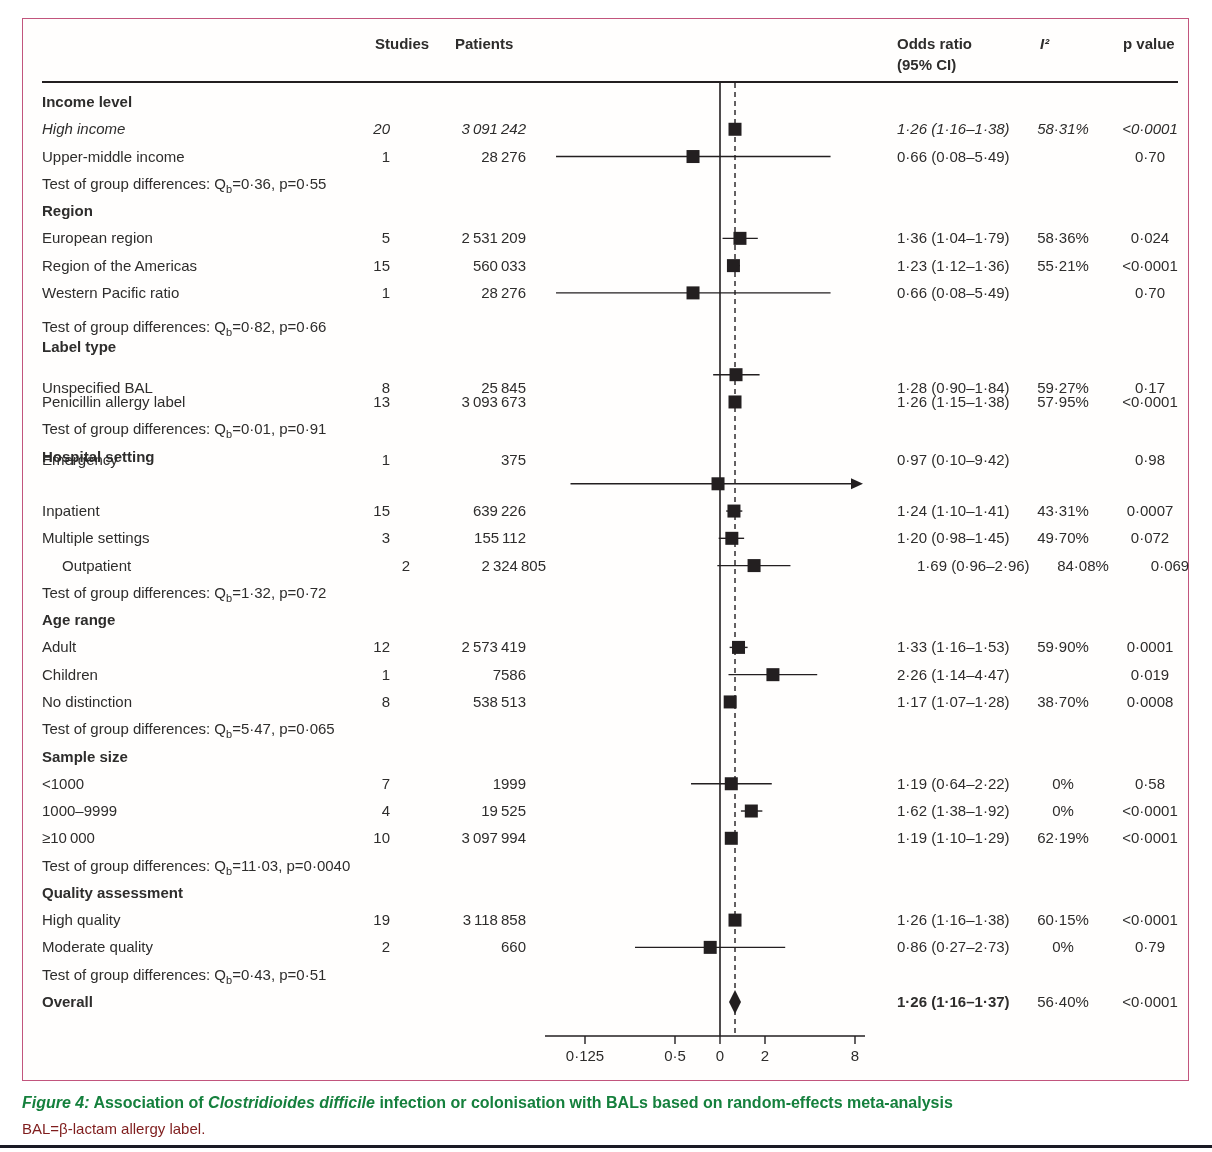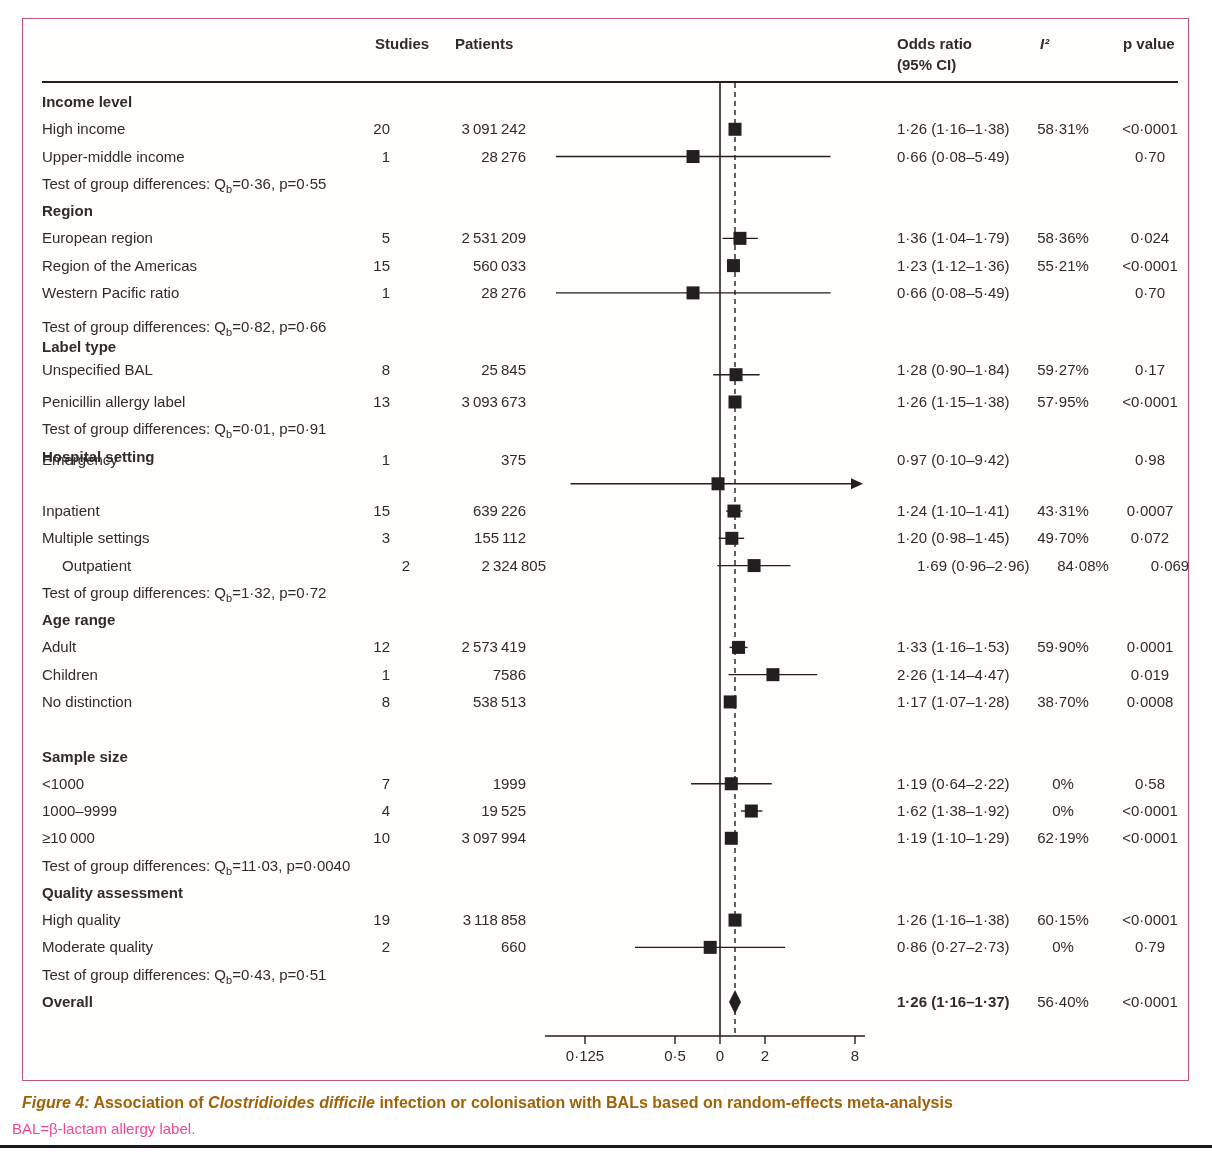--- a/index.html
+++ b/index.html
@@ -21,23 +21,23 @@
   .row{position:absolute;left:0;width:1212px;height:20px;line-height:20px;font-size:15px;}
   .c-label{position:absolute;left:42px;white-space:nowrap;}
   .c-studies{position:absolute;left:320px;width:70px;text-align:right;}
   .c-patients{position:absolute;left:420px;width:106px;text-align:right;}
   .c-or{position:absolute;left:897px;white-space:nowrap;}
   .c-i2{position:absolute;left:1023px;width:80px;text-align:center;}
   .c-p{position:absolute;left:1110px;width:80px;text-align:center;}
   .bold{font-weight:bold;}
   sub{font-size:11px;line-height:0;}
   #forest-svg{position:absolute;left:0;top:0;pointer-events:none;}
-  .caption{position:absolute;left:22px;top:1094px;width:1168px;font-size:16px;font-weight:bold;color:#a16207;white-space:nowrap;}
+  .caption{position:absolute;left:22px;top:1094px;width:1168px;font-size:16px;font-weight:bold;color:#15803d;white-space:nowrap;}
   .caption .ital{font-style:italic;}
-  .footnote{position:absolute;left:12px;top:1120px;font-size:15px;color:#ec4899;}
+  .footnote{position:absolute;left:22px;top:1120px;font-size:15px;color:#7f1d1d;}
   .bottom-rule{position:absolute;left:0;top:1145px;width:1212px;height:2.5px;background:#1a1a24;}
 </style>
 </head>
 <body style="color: rgb(46, 45, 44);">
 
 <div class="frame" style="border-color: rgb(194, 85, 125);"></div>
 
 <div class="hdr" id="hdr-studies">Studies</div>
 <div class="hdr" id="hdr-patients">Patients</div>
 <div class="hdr" id="hdr-or">
@@ -46,21 +46,21 @@
 </div>
 <div class="hdr" id="hdr-i2">I²</div>
 <div class="hdr" id="hdr-p">p value</div>
 
 <div class="header-rule" style="background: rgb(35, 31, 32);"></div>
 
 <div id="rows">
     <div class="row" style="top: 92px;">
       <div class="c-label bold">Income level</div>
     </div>
-    <div class="row" style="top: 119.3px;">
+    <div class="row" style="top: 119.3px; font-style: italic;">
       <div class="c-label">High income</div>
       <div class="c-studies">20</div>
       <div class="c-patients">3 091 242</div>
       <div class="c-or">1·26 (1·16–1·38)</div>
       <div class="c-i2">58·31%</div>
       <div class="c-p">&lt;0·0001</div>
     </div>
     <div class="row" style="top: 146.5px;">
       <div class="c-label">Upper-middle income</div>
       <div class="c-studies">1</div>
@@ -96,21 +96,21 @@
       <div class="c-patients">28 276</div>
       <div class="c-or">0·66 (0·08–5·49)</div>
       <div class="c-p">0·70</div>
     </div>
     <div class="row" style="top: 317px;">
       <div class="c-label">Test of group differences: Q<sub>b</sub>=0·82, p=0·66</div>
     </div>
     <div class="row" style="top: 337.4px;">
       <div class="c-label bold">Label type</div>
     </div>
-    <div class="row" style="top: 360px;">
+    <div class="row" style="top: 378px;">
       <div class="c-label">Unspecified BAL</div>
       <div class="c-studies">8</div>
       <div class="c-patients">25 845</div>
       <div class="c-or">1·28 (0·90–1·84)</div>
       <div class="c-i2">59·27%</div>
       <div class="c-p">0·17</div>
     </div>
     <div class="row" style="top: 392px;">
       <div class="c-label">Penicillin allergy label</div>
       <div class="c-studies">13</div>
@@ -177,20 +177,23 @@
       <div class="c-or">2·26 (1·14–4·47)</div>
       <div class="c-p">0·019</div>
     </div>
     <div class="row" style="top: 691.9px;">
       <div class="c-label">No distinction</div>
       <div class="c-studies">8</div>
       <div class="c-patients">538 513</div>
       <div class="c-or">1·17 (1·07–1·28)</div>
       <div class="c-i2">38·70%</div>
       <div class="c-p">0·0008</div>
+    </div>
+    <div class="row" style="top: 719.2px;">
+      <div class="c-label">Test of group differences: Q<sub>b</sub>=5·47, p=0·065</div>
     </div>
     <div class="row" style="top: 746.5px;">
       <div class="c-label bold">Sample size</div>
     </div>
     <div class="row" style="top: 773.8px;">
       <div class="c-label">&lt;1000</div>
       <div class="c-studies">7</div>
       <div class="c-patients">1999</div>
       <div class="c-or">1·19 (0·64–2·22)</div>
       <div class="c-i2">0%</div>

